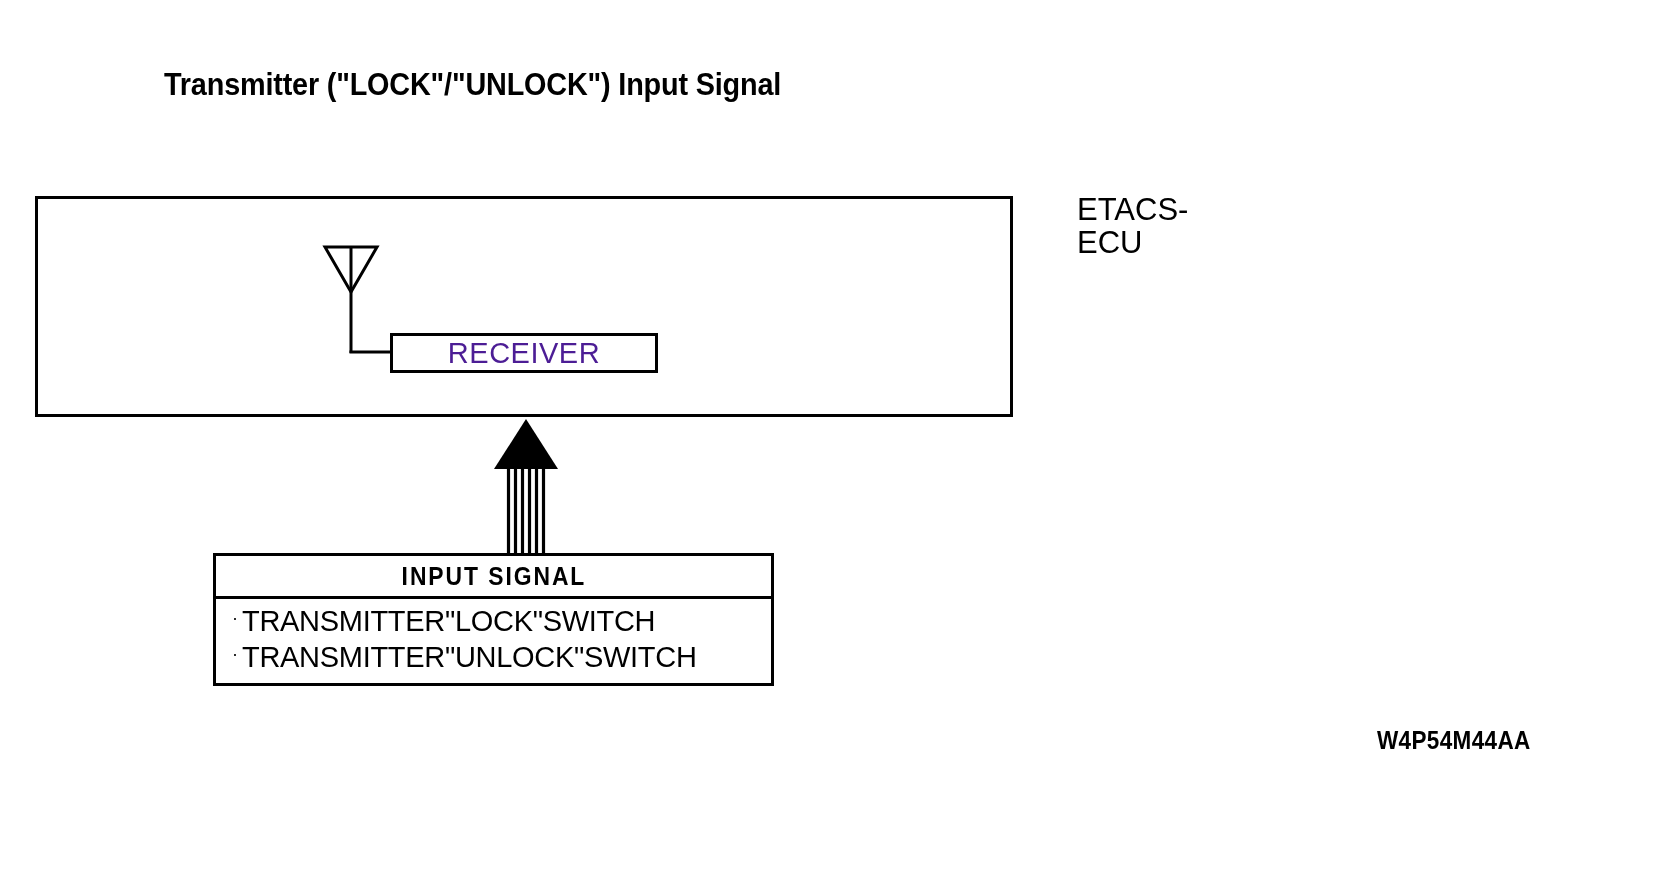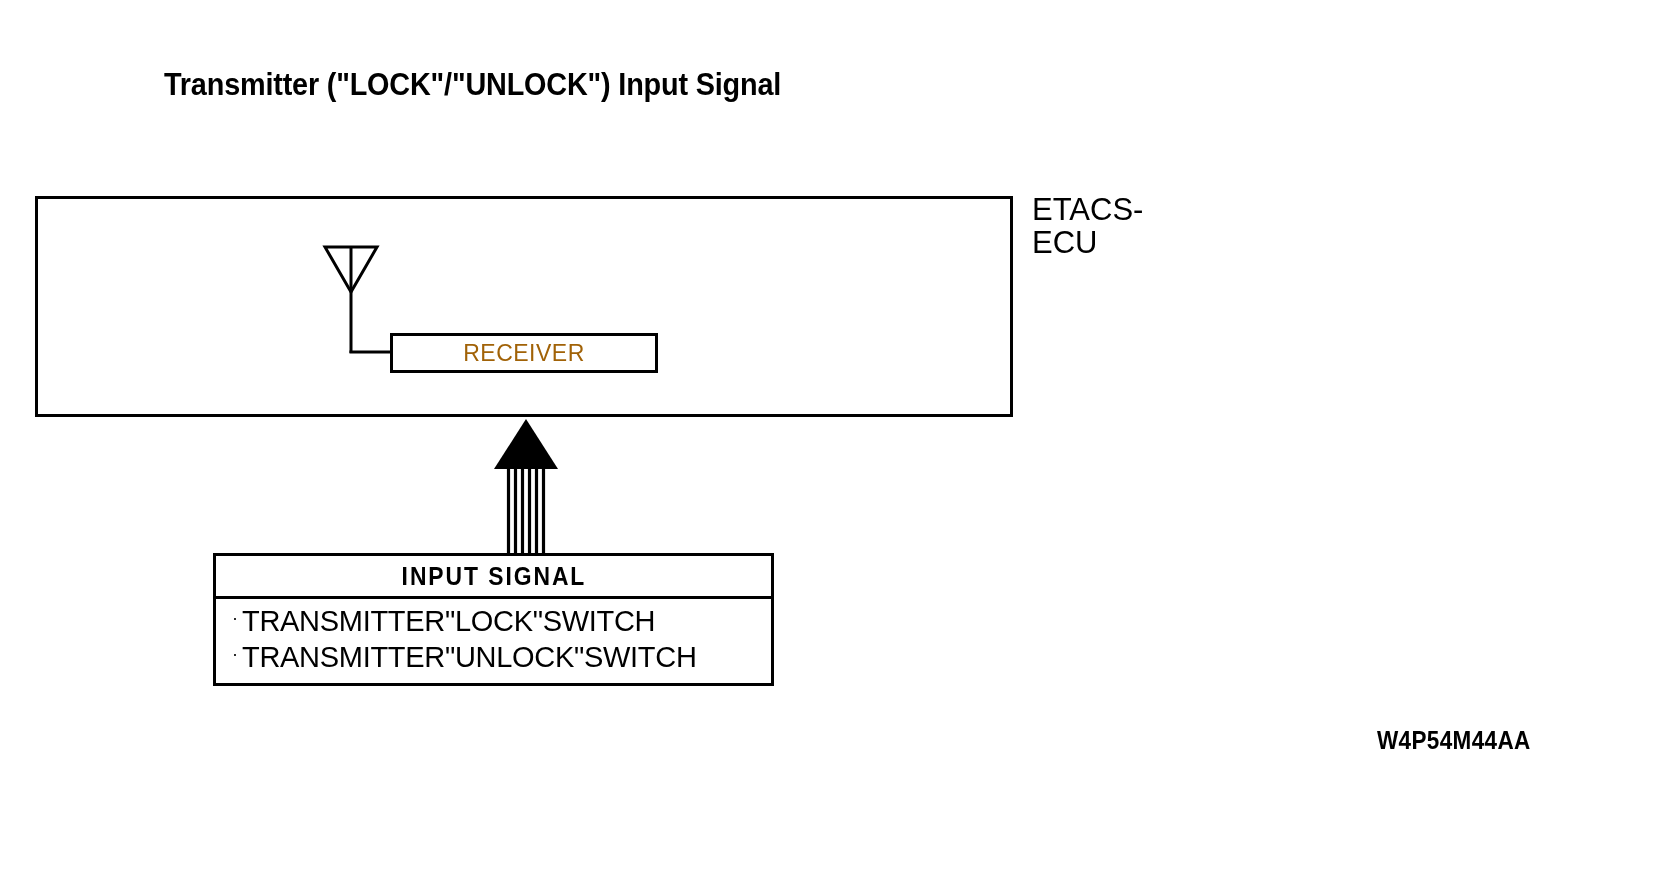--- a/index.html
+++ b/index.html
@@ -41,21 +41,21 @@
     left: 35px;
     top: 196px;
     width: 978px;
     height: 221px;
     border: 3px solid #000;
     box-sizing: border-box;
     background: #fff;
   }
   .ecu-label {
     position: absolute;
-    left: 1032px;
+    left: 1077px;
     top: 193px;
     font-size: 31px;
     line-height: 33px;
     white-space: pre;
     color: #000;
   }
 
   
   .antenna {
     position: absolute;
@@ -73,24 +73,24 @@
     width: 268px;
     height: 40px;
     border: 3px solid #000;
     box-sizing: border-box;
     background: #fff;
     display: flex;
     align-items: center;
     justify-content: center;
   }
   .receiver-label {
-    font-size: 23px;
+    font-size: 29px;
     line-height: 30px;
     letter-spacing: 0.5px;
-    color: #a16207;
+    color: #4c1d95;
     white-space: nowrap;
   }
 
   
   .block-arrow {
     position: absolute;
     left: 492px;
     top: 417px;
     width: 68px;
     height: 142px;

